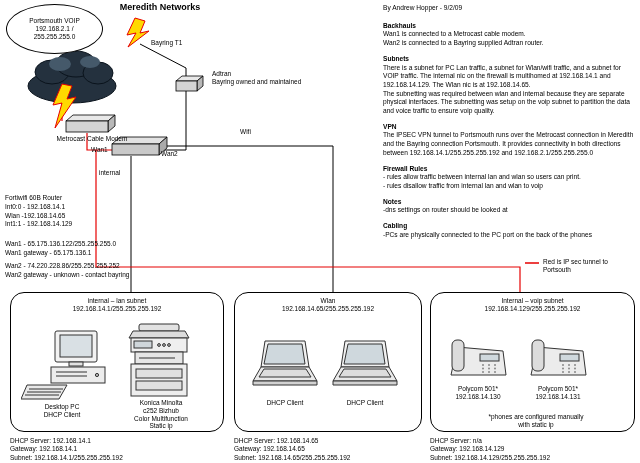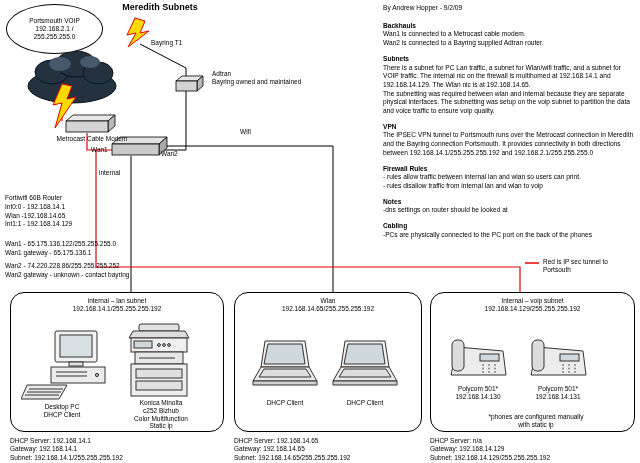--- a/index.html
+++ b/index.html
@@ -96,21 +96,21 @@
       <rect x="112" y="144" width="47" height="11" fill="#c9c9c9"></rect>
     </g>
 
     <g stroke="#000" stroke-width="0.8">
       <polygon points="176,81 182,76 203,76 197,81" fill="#e8e8e8"></polygon>
       <polygon points="197,81 203,76 203,86 197,91" fill="#b8b8b8"></polygon>
       <rect x="176" y="81" width="21" height="10" fill="#d4d4d4"></rect>
     </g>
   </svg>
 
-  <div class="title">Meredith Subnets</div>
+  <div class="title">Meredith Networks</div>
 
   <div class="callout">Portsmouth VOIP
 192.168.2.1 /
 255.255.255.0</div>
 
   <div class="label" style="left:151px; top:39px;">Bayring T1</div>
 
   <div class="label pre" style="left:212px; top:70px; width:120px;">Adtran
 Bayring owned and maintained</div>
 

